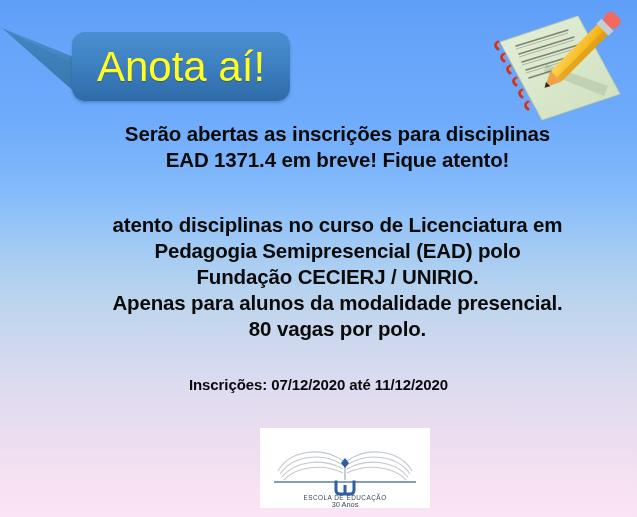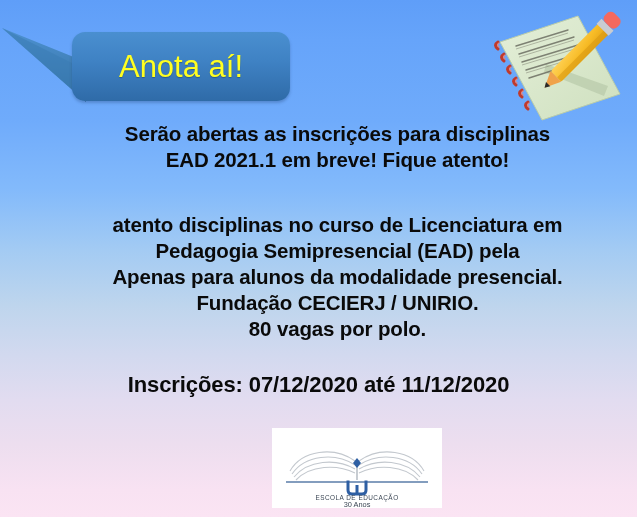--- a/index.html
+++ b/index.html
@@ -53,21 +53,21 @@
     height: 69px;
     border-radius: 13px;
     background: linear-gradient(to bottom, #4a8fd0 0%, #3f82c4 42%, #2f6ba8 100%);
     box-shadow: 0 2px 3px rgba(30,60,110,0.30);
     display: flex;
     align-items: center;
     justify-content: center;
   }
   .bubble-text {
     color: #ffff22;
-    font-size: 31px;
+    font-size: 42px;
     font-weight: 400;
     letter-spacing: 0px;
     line-height: 1;
     white-space: nowrap;
     text-shadow: 0 1px 1px rgba(0,0,0,0.25);
     text-align: right;
   }
 
   
   .notepad {
@@ -90,30 +90,30 @@
   }
   .para {
     font-size: 20.5px;
     line-height: 26px;
     letter-spacing: -0.15px;
   }
   .para .ln { display: block; white-space: nowrap; margin-left: 38px; }
   .gap-1 { height: 39px; }
   .gap-2 { height: 30px; }
   .dates {
-    font-size: 22px;
+    font-size: 15px;
     line-height: 26px;
     letter-spacing: -0.1px;
     white-space: nowrap;
   }
 
   
   .logo-box {
     position: absolute;
-    left: 272px;
+    left: 260px;
     top: 428px;
     width: 170px;
     height: 80px;
     background: #ffffff;
   }
   .logo-svg { display: block; }
 </style>
 </head>
 <body>
 
@@ -192,30 +192,30 @@
 
       <rect x="126" y="41" width="7" height="17" fill="#c9ccd1"></rect>
       <rect x="133" y="41" width="13" height="17" rx="5" fill="#f4695f"></rect>
     </g>
   </svg>
 
   <div class="copy">
 
     <div class="para">
       <span class="ln">Serão abertas as inscrições para disciplinas</span>
-      <span class="ln">EAD 2021.1 em breve! Fique atento!</span>
+      <span class="ln">EAD 1371.4 em breve! Fique atento!</span>
     </div>
 
     <div class="gap-1"></div>
 
     <div class="para">
       <span class="ln">atento disciplinas no curso de Licenciatura em</span>
-      <span class="ln">Pedagogia Semipresencial (EAD) pela</span>
+      <span class="ln">Pedagogia Semipresencial (EAD) polo</span>
+      <span class="ln">Fundação CECIERJ / UNIRIO.</span>
       <span class="ln">Apenas para alunos da modalidade presencial.</span>
-      <span class="ln">Fundação CECIERJ / UNIRIO.</span>
       <span class="ln">80 vagas por polo.</span>
     </div>
 
     <div class="gap-2"></div>
 
     <div class="dates">Inscrições: 07/12/2020 até 11/12/2020</div>
   </div>
 
   <div class="logo-box">
     <svg class="logo-svg" viewBox="0 0 170 80" width="170" height="80">

